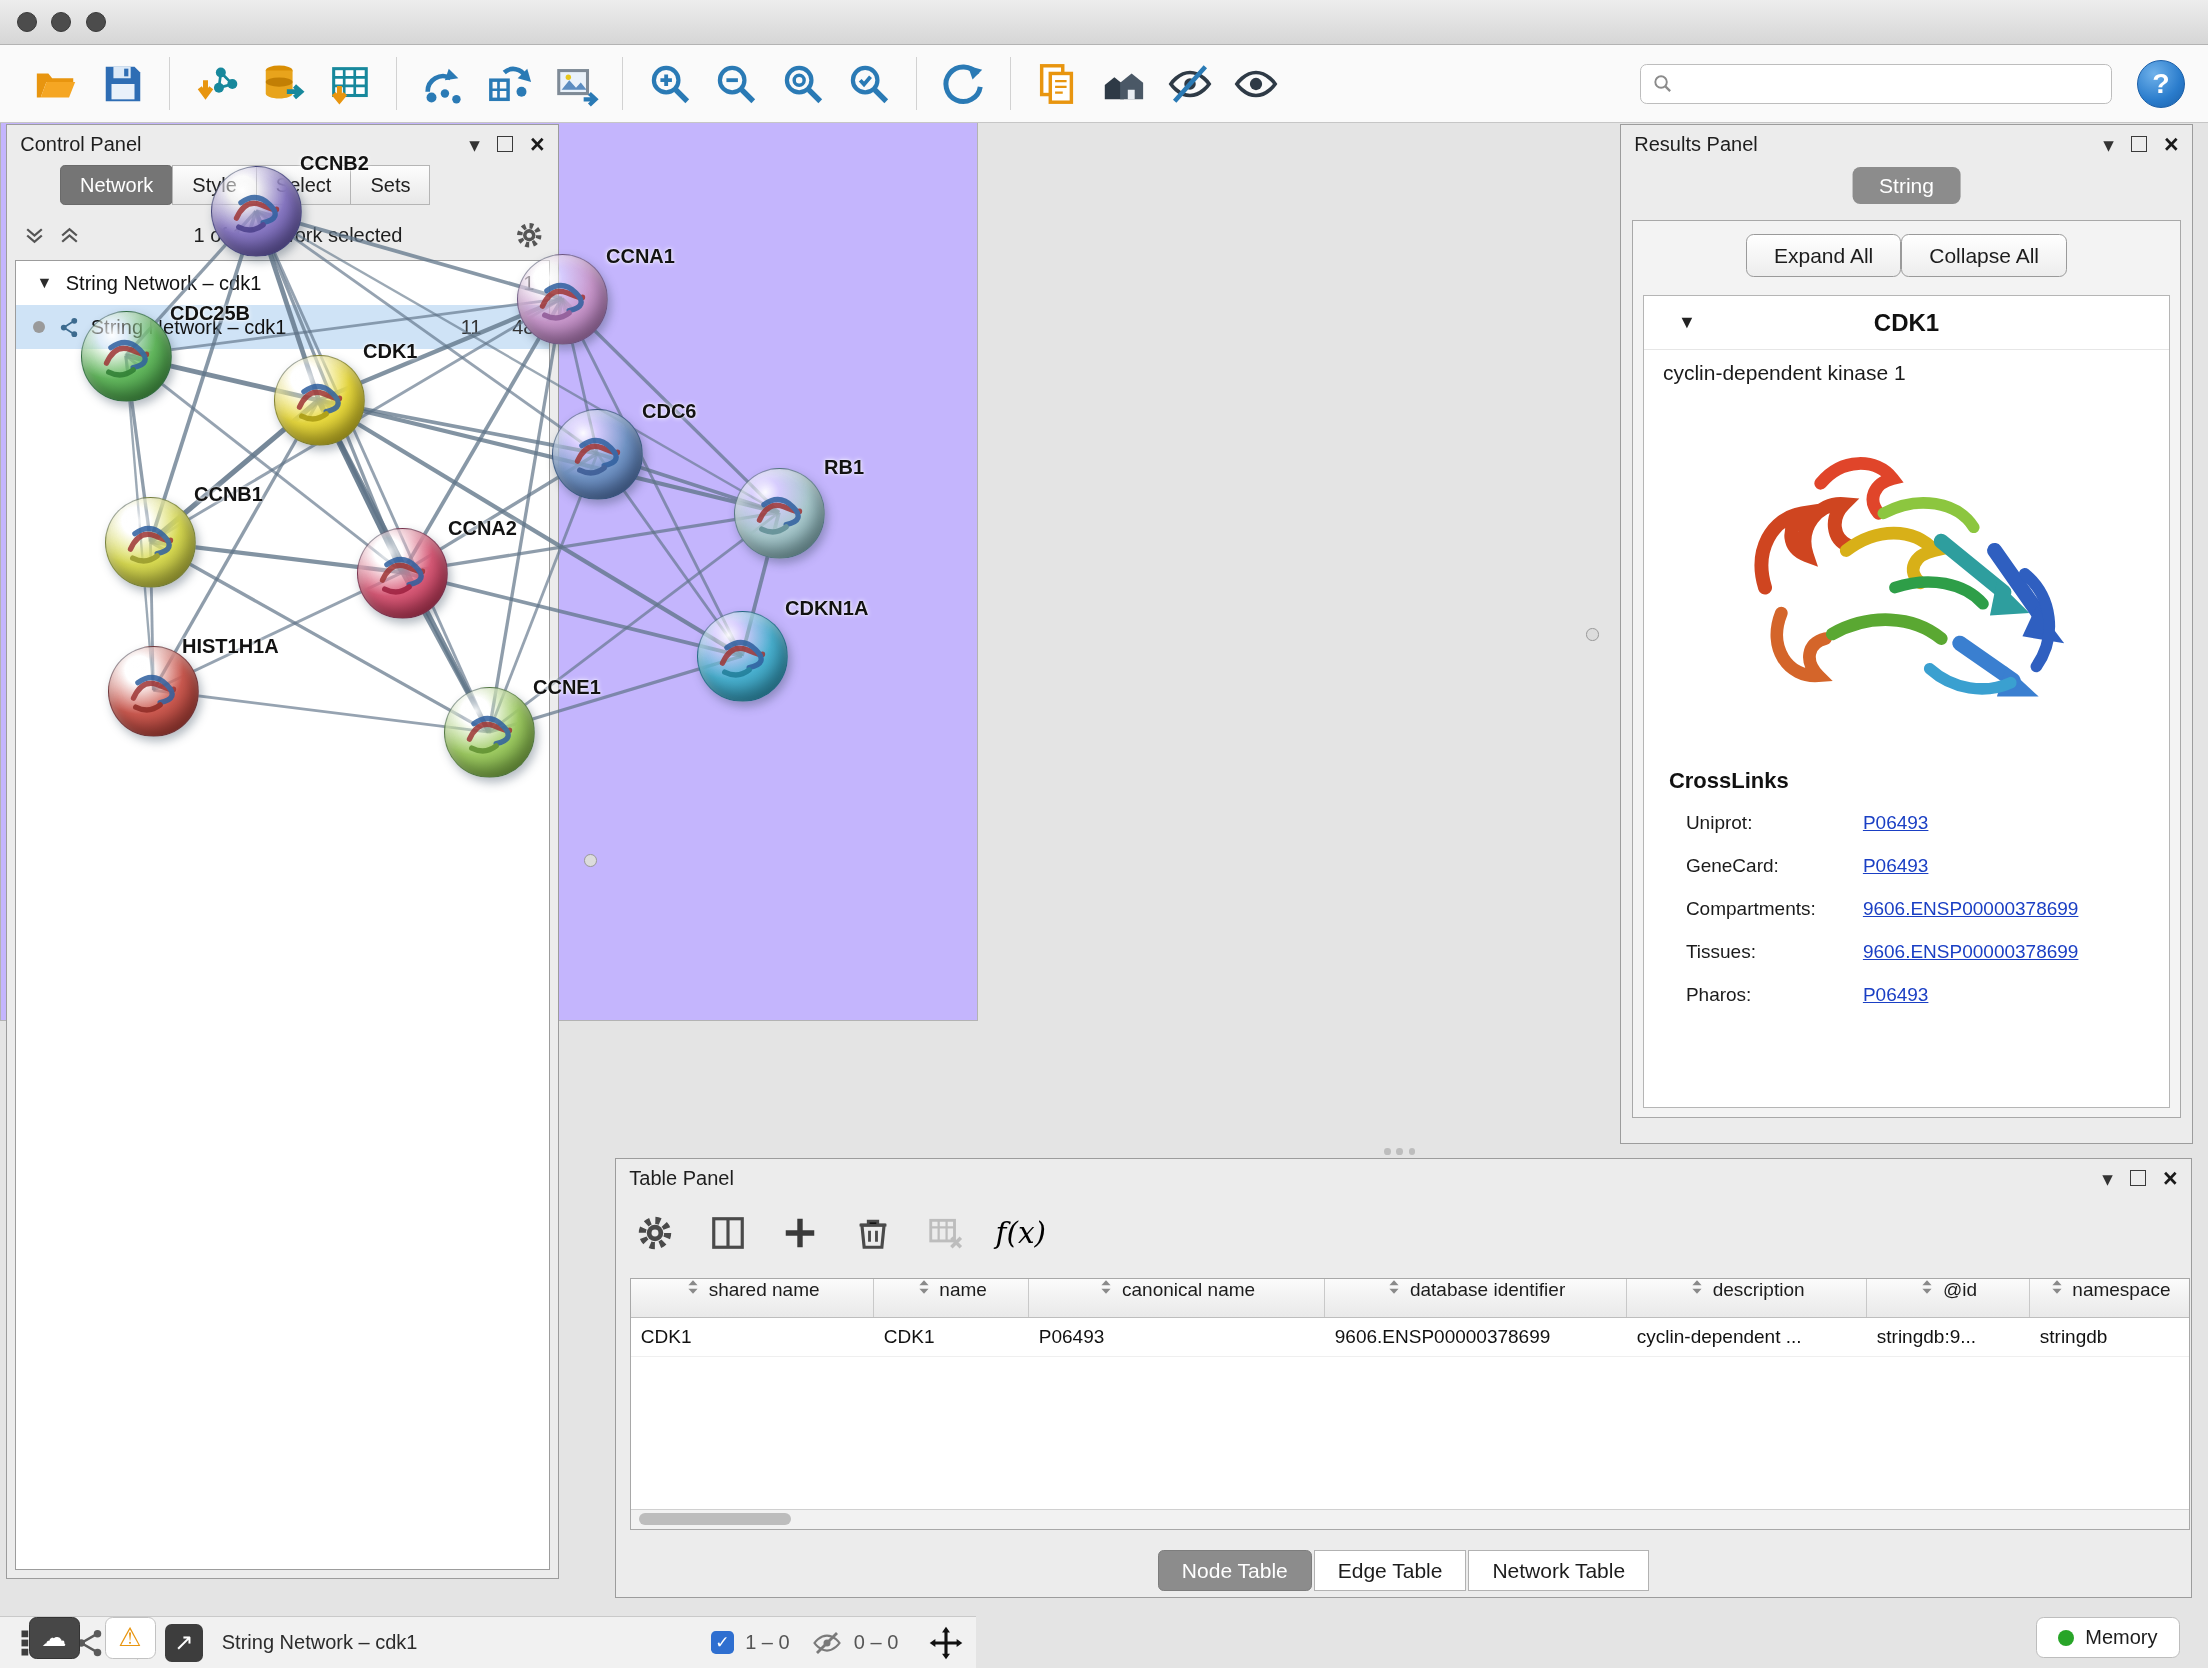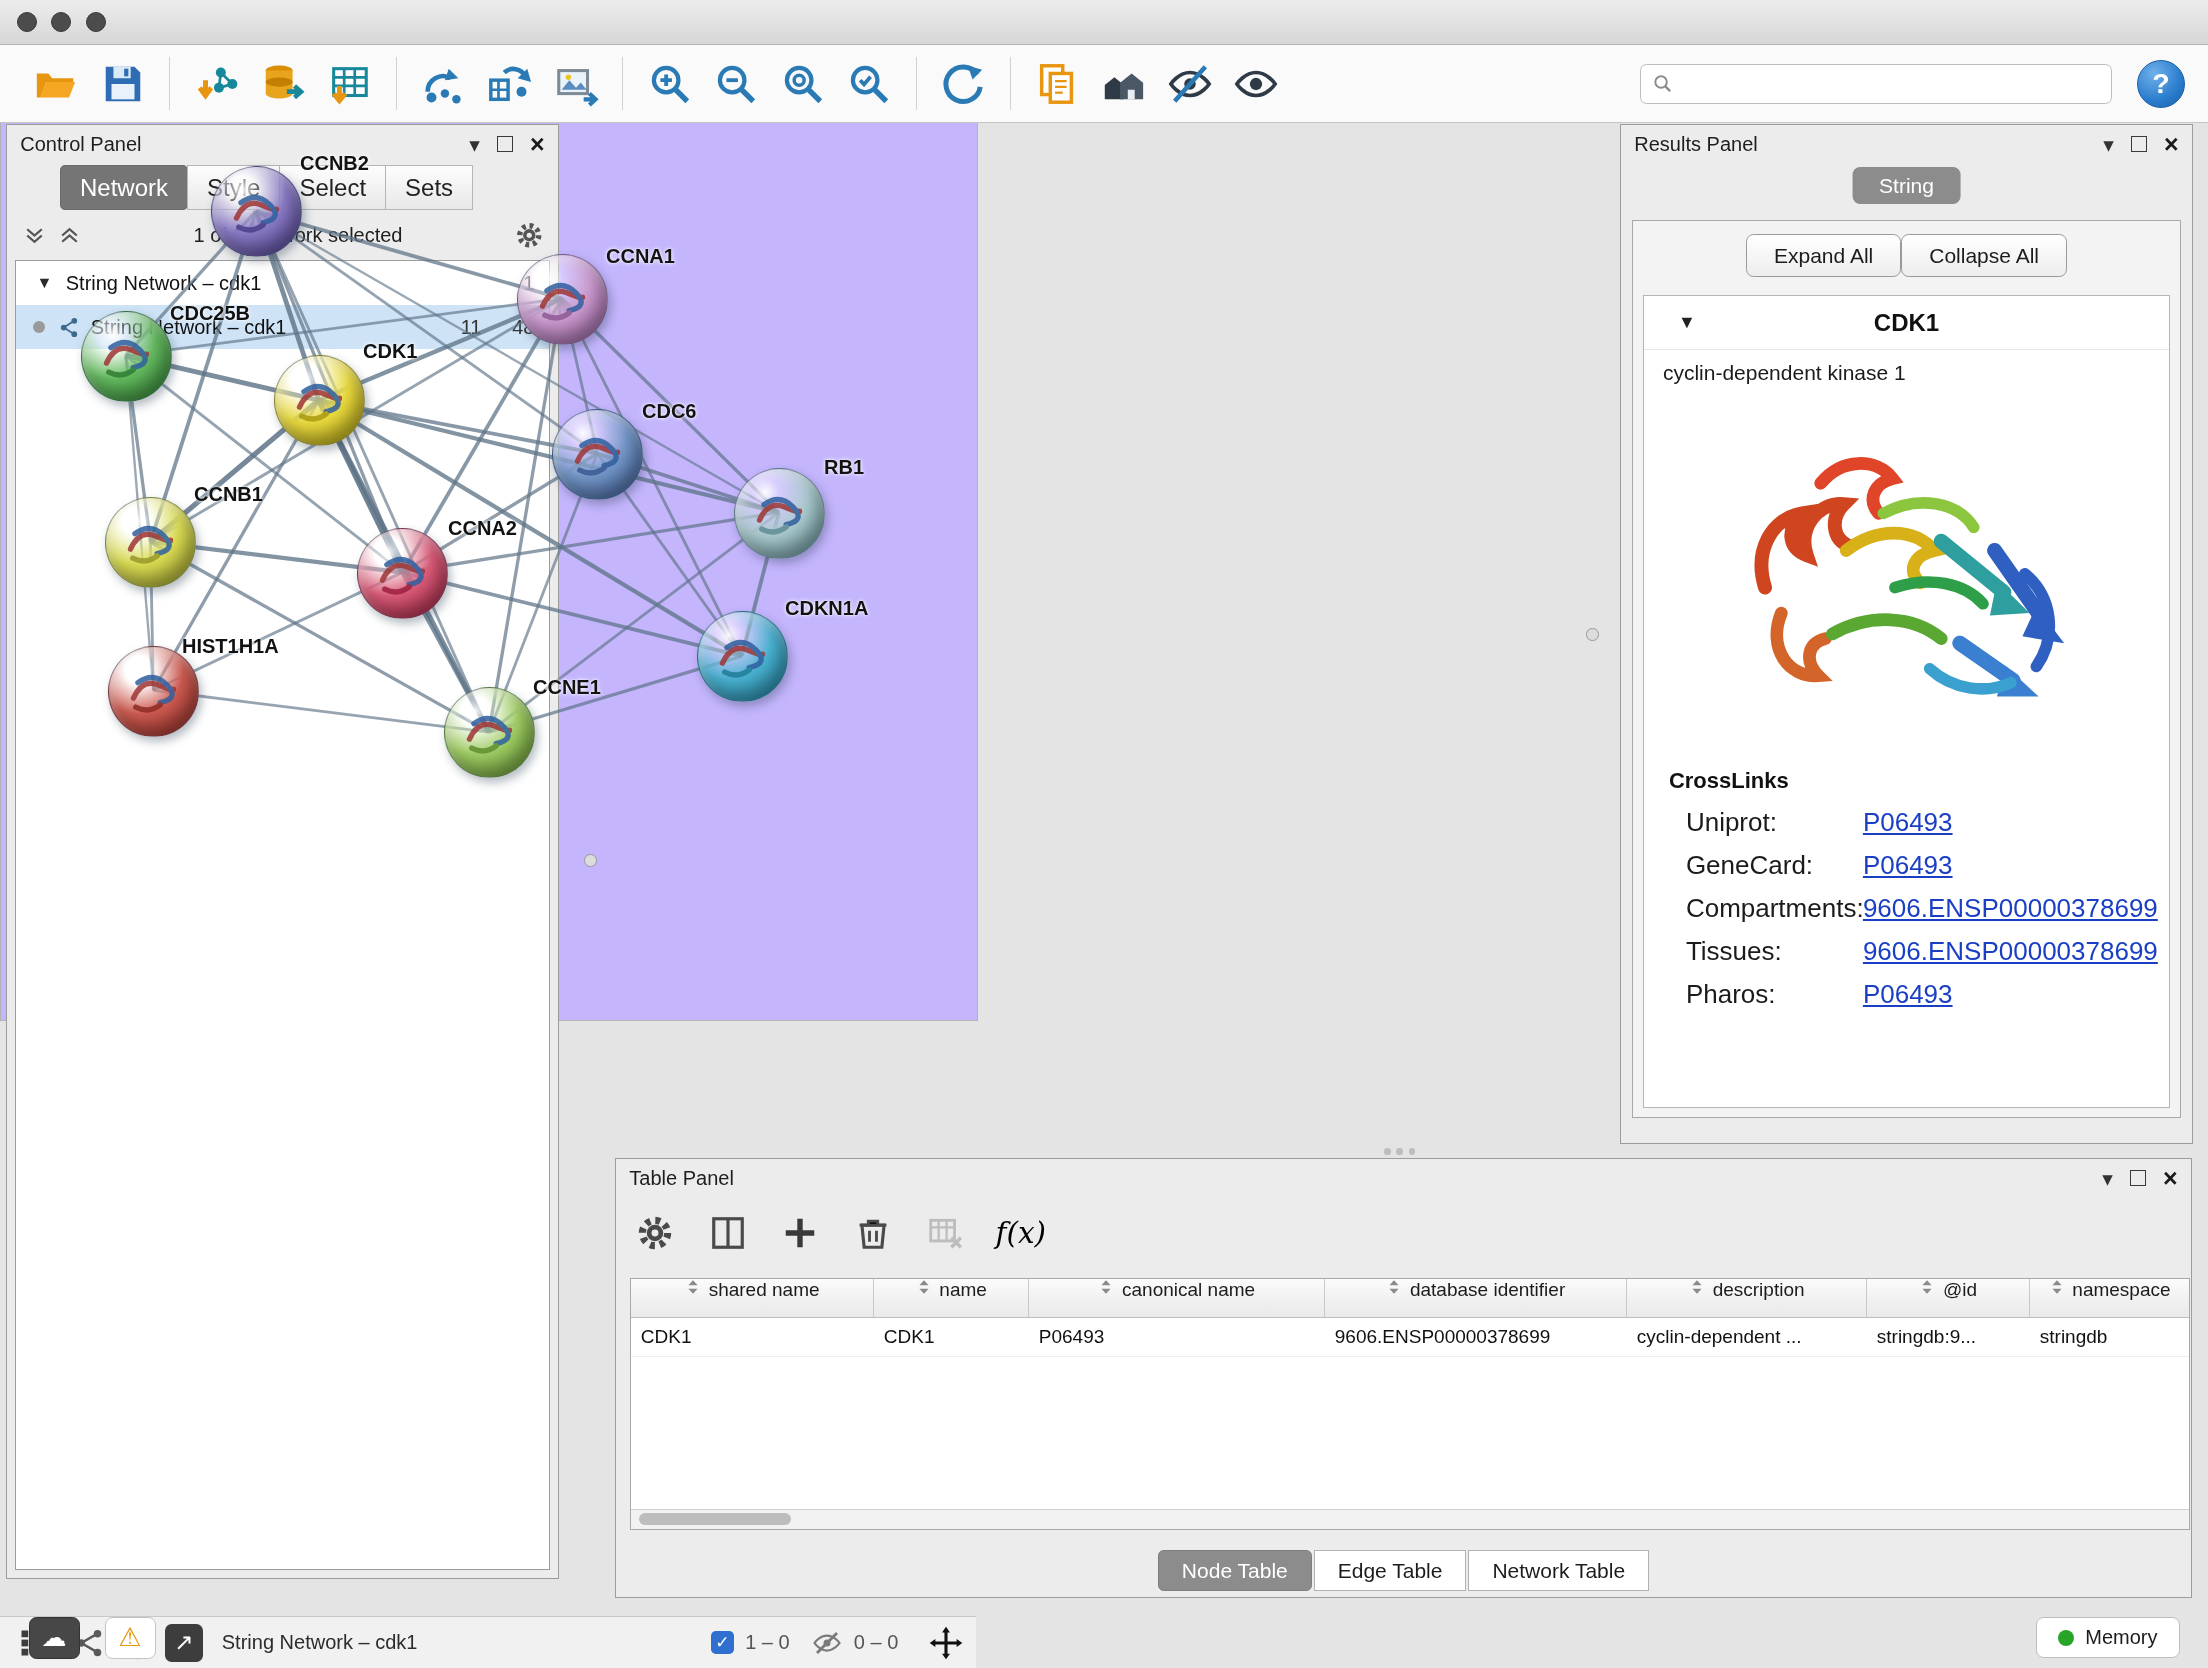--- a/index.html
+++ b/index.html
@@ -44,21 +44,21 @@
   .panel{position:absolute;background:#ececec;border:1px solid #9c9c9c;box-sizing:border-box;}
   .panel-head{height:38px;display:flex;align-items:center;padding:0 13.3px;font-size:20px;color:#1e1e1e;}
   .win-icons{margin-left:auto;display:flex;align-items:center;gap:17px;color:#333;}
   .win-icons .glyph{font-size:21px;line-height:1;cursor:pointer;}
   .wbox{width:14.3px;height:14.3px;border:1.9px solid #3a3a3a;display:inline-block;cursor:pointer;}
   .xglyph{font-size:25px;font-weight:bold;color:#1a1a1a;cursor:pointer;line-height:1;}
   
   #control-panel{left:6px;top:124px;width:553px;height:1455px;}
   .cp-tabs{position:absolute;left:53px;top:40px;display:flex;}
   .cp-tab{
-    font-size:24px;padding:7.6px 19px;border:1px solid #b5b5b5;background:linear-gradient(#fdfdfd,#e8e8e8);
+    font-size:20px;padding:7.6px 19px;border:1px solid #b5b5b5;background:linear-gradient(#fdfdfd,#e8e8e8);
     color:#222;margin-right:-1px;cursor:pointer;
   }
   .cp-tab.sel{background:#757575;color:#fff;border-color:#6a6a6a;border-radius:4.8px;}
   .cp-status{position:absolute;left:0;top:88px;width:100%;height:44px;display:flex;align-items:center;padding:0 15px;box-sizing:border-box;}
   .cp-status .txt{flex:1;text-align:center;font-size:20px;color:#1e1e1e;}
   .tree{
     position:absolute;left:7.6px;right:7.6px;top:135px;bottom:7.6px;background:#fff;border:1px solid #9c9c9c;
     overflow:hidden;
   }
   .tree-row{height:44px;display:flex;align-items:center;font-size:20px;color:#111;position:relative;}
@@ -98,21 +98,21 @@
     font-size:21px;padding:8.6px 27px;background:linear-gradient(#ffffff,#ededed);
     border:1px solid #9a9a9a;border-radius:7.6px;color:#1c1c1c;cursor:pointer;font-family:inherit;
   }
   .rp-card{position:absolute;top:74px;left:9.5px;right:9.5px;bottom:9.5px;background:#fff;border:1px solid #b5b5b5;overflow:hidden;}
   .rp-gene-head{height:53px;display:flex;align-items:center;position:relative;border-bottom:1px solid #e6e6e6;}
   .rp-gene-head .tri{position:absolute;left:34px;font-size:18px;color:#222;cursor:pointer;}
   .rp-gene-head .gname{flex:1;text-align:center;font-weight:bold;font-size:24px;color:#111;}
   .rp-desc{font-size:21px;color:#1b1b1b;padding:11.4px 0 0 19px;}
   .protein-figure{width:371px;height:354px;margin:13.3px auto 0 auto;}
   .rp-cross-title{font-size:22px;font-weight:bold;color:#111;margin:15px 0 7.6px 25px;}
-  .rp-row{display:flex;align-items:center;height:43px;font-size:26px;}
+  .rp-row{display:flex;align-items:center;height:43px;font-size:19px;}
   .rp-row .lbl{width:177px;margin-left:42px;color:#1b1b1b;}
   .rp-row .lnk{color:#1a3fc4;text-decoration:underline;cursor:pointer;}
   
   #table-panel{left:615px;top:1158px;width:1577px;height:440px;}
   .tp-toolbar{position:absolute;left:17px;top:40px;height:67px;display:flex;align-items:center;gap:28.5px;}
   .tp-ibtn{width:44px;height:44px;border:none;background:none;display:flex;align-items:center;justify-content:center;padding:0;cursor:pointer;}
   .tp-ibtn svg{width:38px;height:38px;}
   .fx{font-family:"DejaVu Serif", serif;font-style:italic;color:#000000;font-size:29.5px;}
   .tp-table{position:absolute;left:14.3px;right:1px;top:119px;bottom:67px;background:#fff;border:1px solid #a8a8a8;overflow:hidden;}
   .thead{display:flex;height:38px;background:linear-gradient(#fbfbfb,#e9e9e9);border-bottom:1px solid #bdbdbd;}

